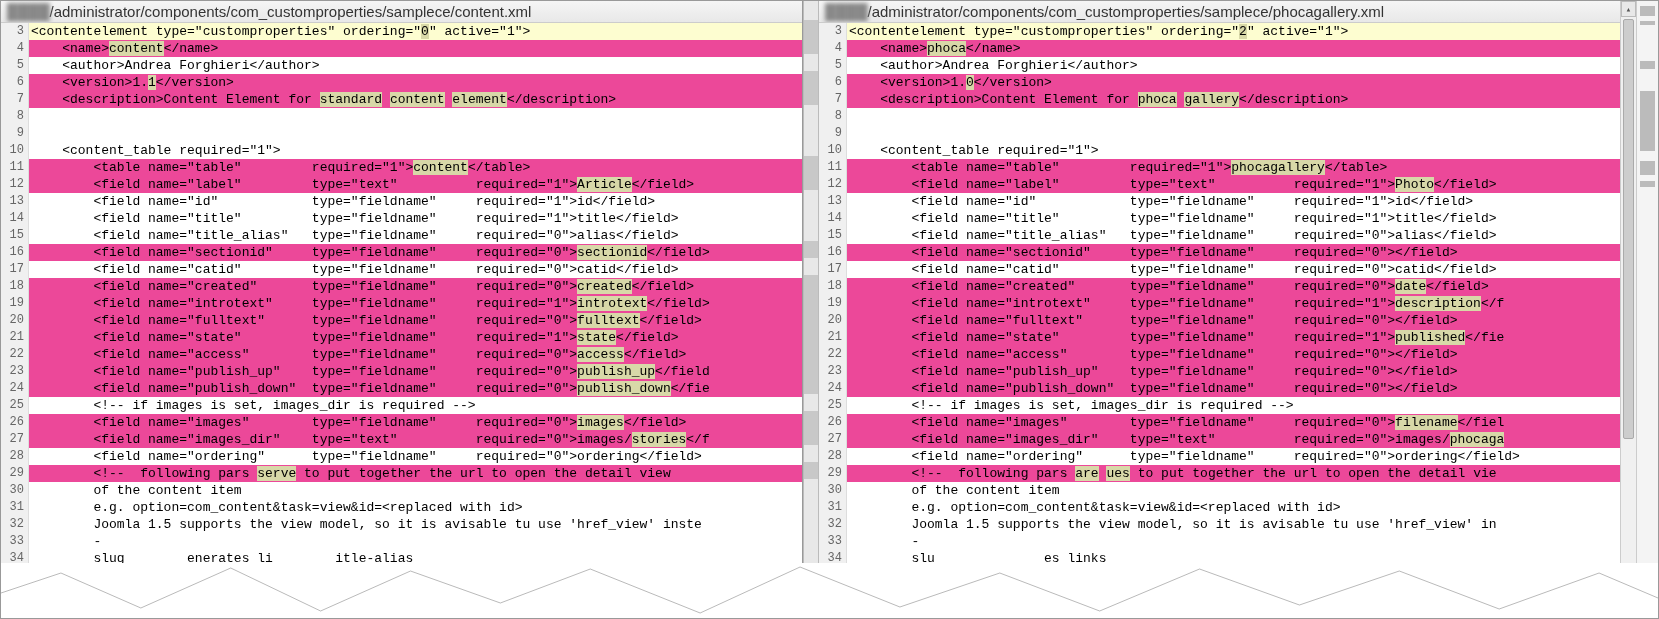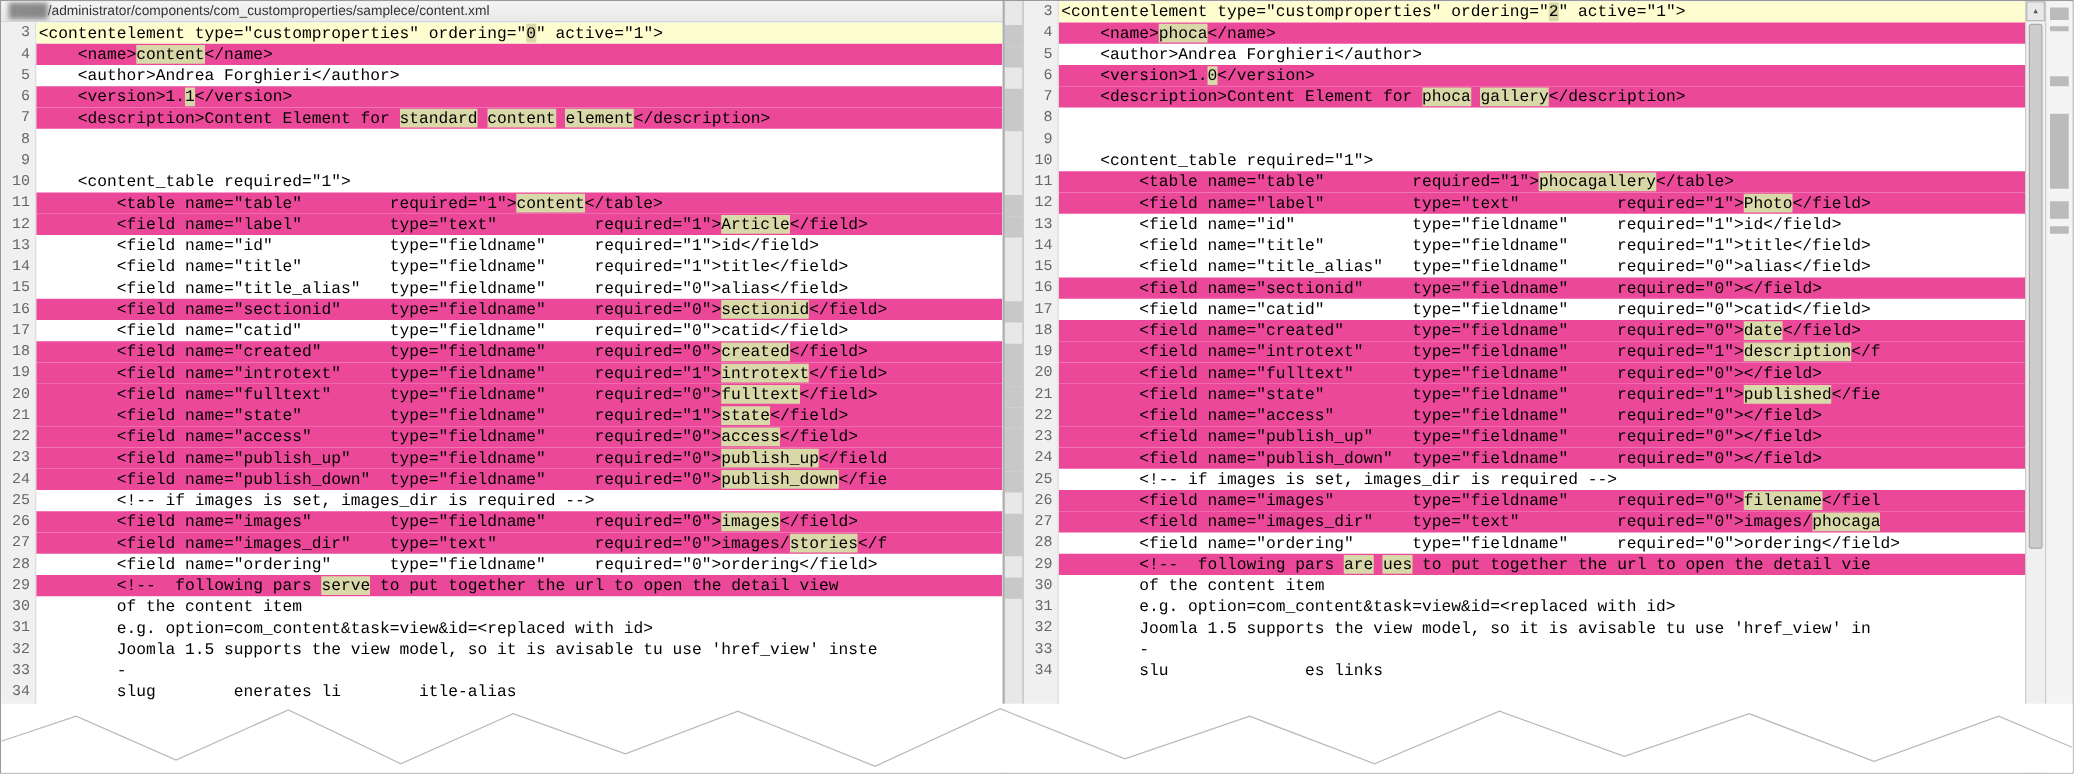--- a/index.html
+++ b/index.html
@@ -1,20 +1,20 @@
 <!DOCTYPE html>
 <html><head>
 <meta charset="utf-8">
 <style>
 * { margin: 0; padding: 0; box-sizing: border-box; }
 body { font-family: "Courier New", monospace; font-size: 13px; background: #fff; overflow: hidden; }
 .diff-container { display: flex; width: 1659px; height: 619px; border: 1px solid #999; position: relative; }
 .pane { flex: 1; display: flex; flex-direction: column; overflow: hidden; position: relative; }
 .pane-left { border-right: 1px solid #999; }
-.title-bar { background: linear-gradient(#f5f5f5,#e8e8e8); border-bottom: 1px solid #ccc; padding: 2px 6px; font-family: Tahoma, sans-serif; font-size: 11px; color: #333; white-space: nowrap; overflow: hidden; }
+.title-bar { background: linear-gradient(#f5f5f5,#e8e8e8); border-bottom: 1px solid #ccc; padding: 2px 6px; font-family: Tahoma, sans-serif; font-size: 15px; color: #333; white-space: nowrap; overflow: hidden; }
 .title-bar .blur { filter: blur(2px); color: #888; }
 .code-area { flex: 1; display: flex; overflow: hidden; background: #fff; position: relative; }
 .gutter { width: 28px; background: #f0f0f0; border-right: 1px solid #ddd; text-align: right; color: #666; font-size: 12px; line-height: 17px; padding-right: 4px; user-select: none; }
 .lines { flex: 1; overflow: hidden; line-height: 17px; white-space: pre; color: #000; }
 .line { height: 17px; padding-left: 2px; position: relative; }
 .line.hl-yellow { background: #fdfdd0; }
 .line.hl-diff { background: #ec4899; }
 .hl-word { background: #d8d8a8; }
 .gutter-row { height: 17px; }
 .middle-strip { width: 16px; background: #e8e8e8; border-left: 1px solid #bbb; border-right: 1px solid #bbb; display: flex; flex-direction: column; }
@@ -108,20 +108,23 @@
       <div class="middle-cell"></div>
       <div class="middle-cell changed"></div>
       <div class="middle-cell"></div>
       <div class="middle-cell"></div>
       <div class="middle-cell"></div>
       <div class="middle-cell"></div>
       <div class="middle-cell"></div>
     </div>
 
   <div class="pane">
+    <div class="title-bar">
+      <span class="blur">████</span><span>/administrator/components/com_customproperties/samplece/phocagallery.xml</span>
+    </div>
     <div class="code-area">
       <div class="gutter" id="gutter-right">
           <div class="gutter-row">3</div>
           <div class="gutter-row">4</div>
           <div class="gutter-row">5</div>
           <div class="gutter-row">6</div>
           <div class="gutter-row">7</div>
           <div class="gutter-row">8</div>
           <div class="gutter-row">9</div>
           <div class="gutter-row">10</div>

